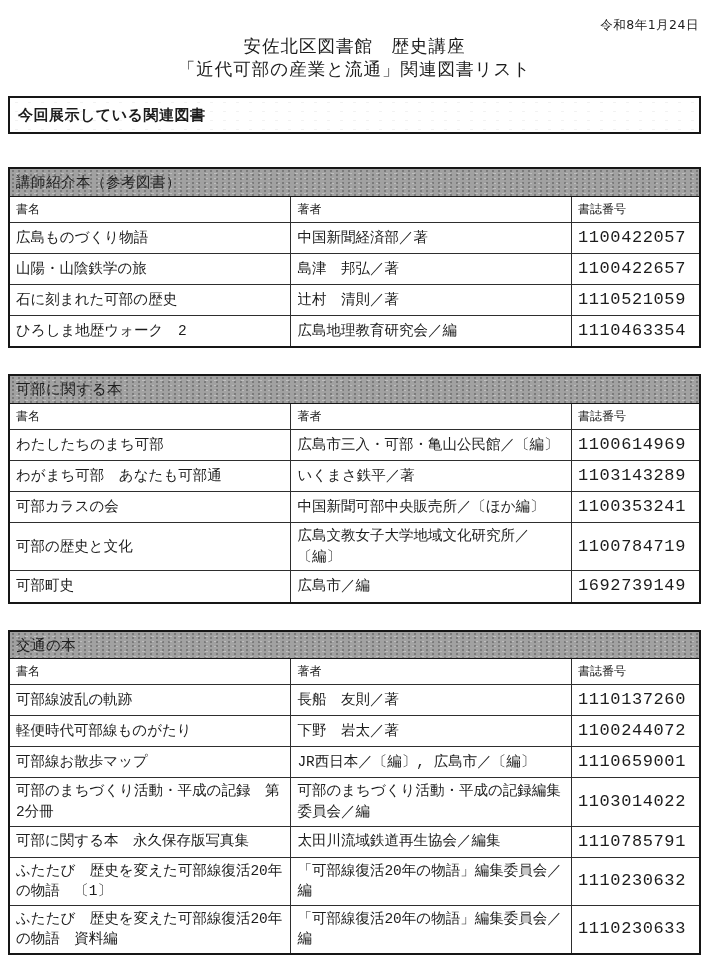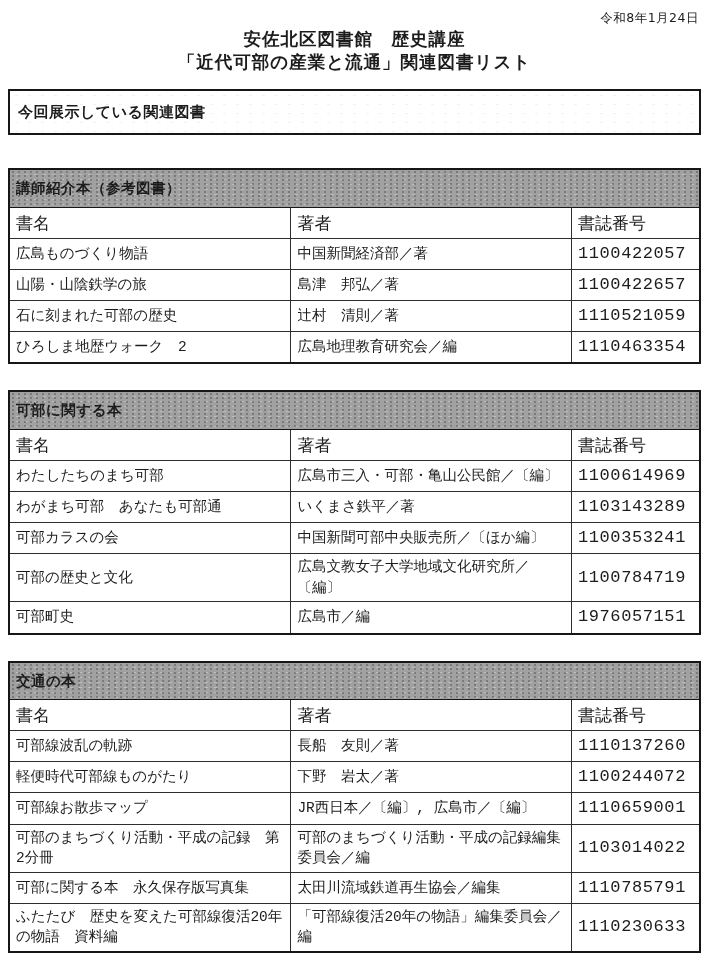--- a/index.html
+++ b/index.html
@@ -11,43 +11,43 @@
   }
   *{box-sizing:border-box;}
   html,body{margin:0;padding:0;}
   body{
     width:709px;height:973px;
     background:var(--paper);
     color:var(--ink);
     font-family:"DejaVu Sans","Liberation Sans",sans-serif;
     overflow:hidden;
   }
-  .page{width:709px;height:973px;padding:8px 8px 0 8px;}
+  .page{width:709px;height:973px;padding:15px 8px 0 8px;}
 
   .date-line{
     text-align:right;
     font-size:12.5px;
     padding:2px 2px 0 0;
     letter-spacing:0.5px;
   }
   .title-block{
     text-align:center;
     margin-top:1px;
     line-height:1.32;
   }
   .title-block .t1,.title-block .t2{
     font-size:17.5px;
-    font-weight:bold;
+    font-weight:normal;
     letter-spacing:1px;
   }
 
   .banner{
     margin-top:15px;
     border:2px solid var(--border-strong);
-    height:46px;
+    height:38px;
     display:flex;
     align-items:center;
     padding-left:8px;
     background-color:#fff;
     background-image:radial-gradient(rgba(120,120,120,.10) 1px, transparent 1.3px);
     background-size:13px 9px;
   }
   .banner .banner-text{
     font-size:15px;
     font-weight:bold;
@@ -74,29 +74,29 @@
     line-height:1.42;
     overflow:hidden;
   }
   td.sec-head{
     background-color:var(--sec-bg);
     background-image:
       radial-gradient(rgba(50,50,50,.35) 1px, transparent 1.2px),
       radial-gradient(rgba(255,255,255,.30) 1px, transparent 1.2px);
     background-size:6px 4px, 9px 5px;
     background-position:0 0, 3px 2px;
-    font-weight:bold;
+    font-weight:normal;
     font-size:14.5px;
-    height:38px;
+    height:28px;
     letter-spacing:0.5px;
     border-bottom:1.5px solid var(--border-strong);
   }
   tr.col-row td{
     height:26px;
-    font-size:17px;
+    font-size:12px;
   }
   tr.data-row td{height:27px;font-family:Liberation Mono, monospace;}
   td.bib{
     font-size:17px;
     letter-spacing:0.6px;
     white-space:nowrap;
   }
 </style>
 </head>
 <body>
@@ -181,21 +181,21 @@
             <td class="cell bib">1100353241</td>
           </tr>
           <tr class="data-row">
             <td class="cell title">可部の歴史と文化</td>
             <td class="cell author">広島文教女子大学地域文化研究所／〔編〕</td>
             <td class="cell bib">1100784719</td>
           </tr>
           <tr class="data-row">
             <td class="cell title">可部町史</td>
             <td class="cell author">広島市／編</td>
-            <td class="cell bib">1976057151</td>
+            <td class="cell bib">1692739149</td>
           </tr>
         </tbody>
       </table>
       <table class="book-table">
         <colgroup>
           <col class="c-title">
           <col class="c-author">
           <col class="c-bib">
         </colgroup>
         <tbody>
@@ -226,20 +226,25 @@
             <td class="cell title">可部のまちづくり活動・平成の記録　第2分冊</td>
             <td class="cell author">可部のまちづくり活動・平成の記録編集委員会／編</td>
             <td class="cell bib">1103014022</td>
           </tr>
           <tr class="data-row">
             <td class="cell title">可部に関する本　永久保存版写真集</td>
             <td class="cell author">太田川流域鉄道再生協会／編集</td>
             <td class="cell bib">1110785791</td>
           </tr>
           <tr class="data-row">
+            <td class="cell title">ふたたび　歴史を変えた可部線復活20年の物語　〔1〕</td>
+            <td class="cell author">「可部線復活20年の物語」編集委員会／編</td>
+            <td class="cell bib">1110230632</td>
+          </tr>
+          <tr class="data-row">
             <td class="cell title">ふたたび　歴史を変えた可部線復活20年の物語　資料編</td>
             <td class="cell author">「可部線復活20年の物語」編集委員会／編</td>
             <td class="cell bib">1110230633</td>
           </tr>
         </tbody>
       </table>
     </div>
 </div>
 
 </body></html>

